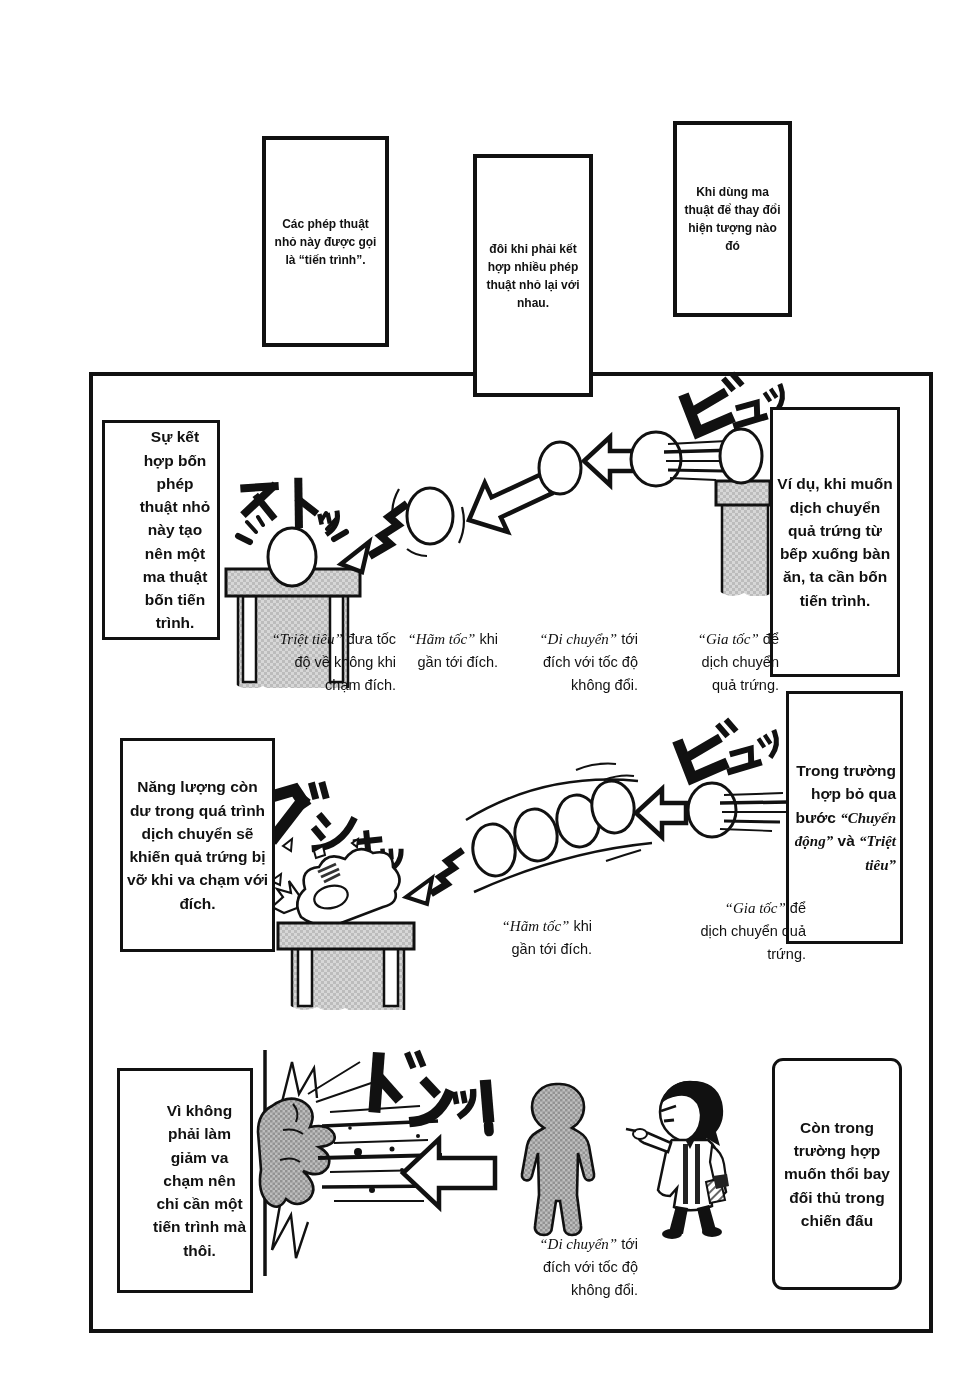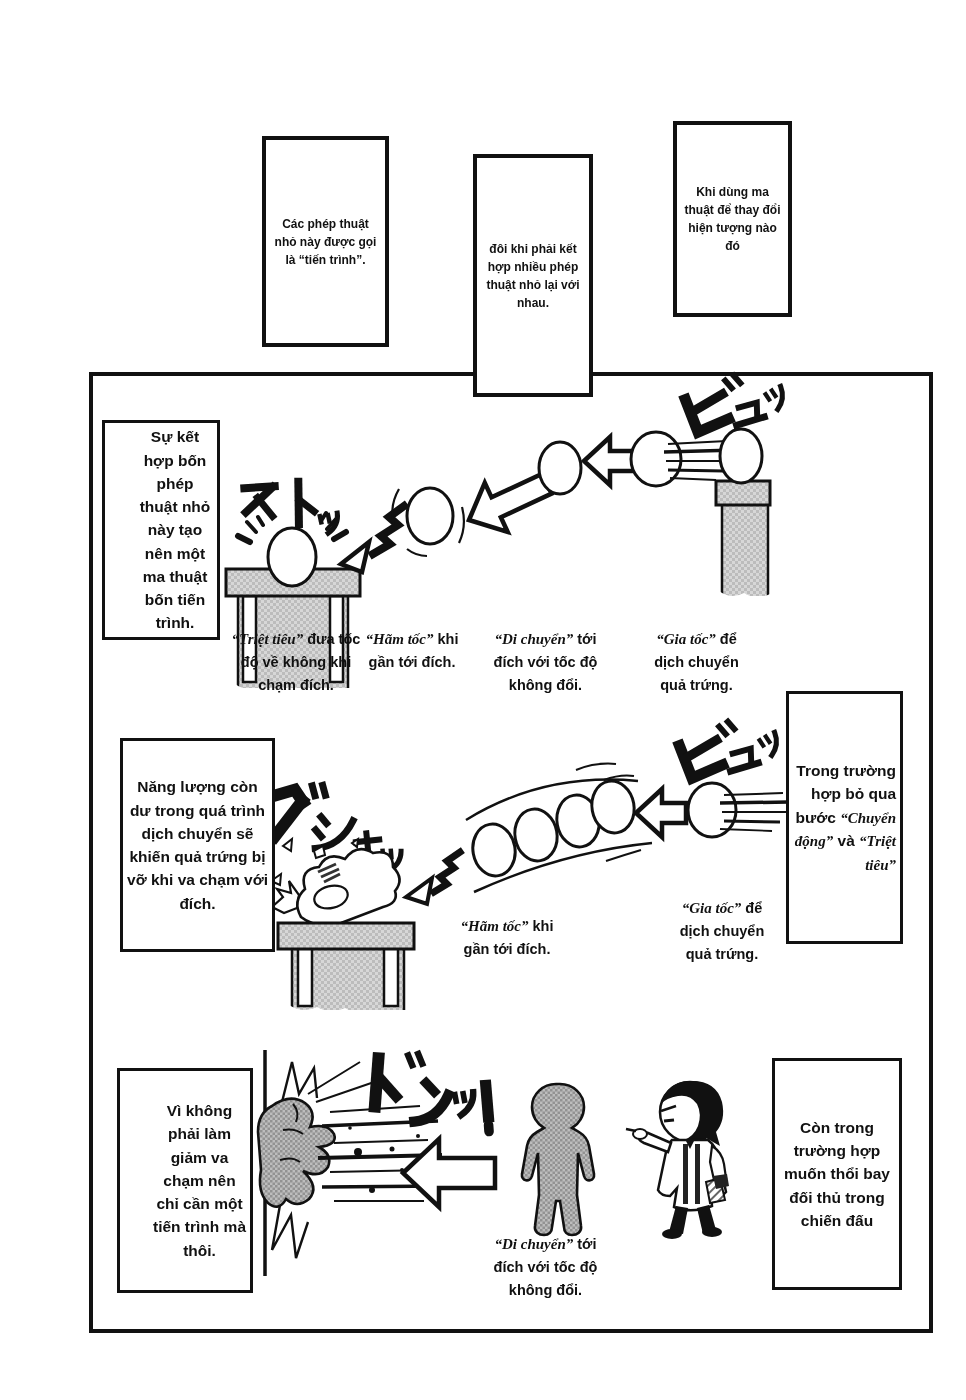--- a/index.html
+++ b/index.html
@@ -5,33 +5,33 @@
   html,body{margin:0;padding:0;background:#fff;}
   .page{position:relative;width:966px;height:1400px;background:#ffffff;overflow:hidden;
         font-family:"Liberation Sans",sans-serif;color:#111;}
   svg.art{position:absolute;left:0;top:0;}
   .panel{position:absolute;left:89px;top:372px;width:836px;height:953px;border:4px solid #111;
          background:transparent;pointer-events:none;}
   .note{position:absolute;background:#fff;border:3px solid #111;display:flex;align-items:center;
         justify-content:center;text-align:center;font-weight:700;font-size:15.5px;line-height:1.5;
         padding:4px;box-sizing:border-box;}
   .topnote{border-width:4px;font-size:12px;}
-  .caption{position:absolute;text-align:center;font-weight:700;font-size:14.5px;line-height:1.55;}
+  .caption{position:absolute;text-align:right;font-weight:400;font-size:14.5px;line-height:1.55;margin-left:30px;}
   .term{font-family:"Liberation Serif",serif;font-style:italic;font-size:15px;}
   
   #n-t1{left:262px;top:136px;width:127px;height:211px;}
   #n-t2{left:473px;top:116px;width:120px;height:243px;margin-top:38px;}
   #n-t3{left:673px;top:121px;width:119px;height:196px;}
   
   #n-r1l{left:102px;top:420px;width:118px;height:220px;padding-left:32px;}
   #n-r1r{left:770px;top:407px;width:130px;height:270px;}
   #n-r2l{left:120px;top:738px;width:155px;height:214px;}
   #n-r2r{left:786px;top:691px;width:117px;height:253px;text-align:right;}
   #n-r3l{left:117px;top:1068px;width:136px;height:225px;padding-left:33px;}
-  #n-r3r{left:772px;top:1058px;width:130px;height:232px;}
+  #n-r3r{left:772px;top:1058px;width:130px;height:232px;border-radius:11px;}
   
   #c-r1-1{left:226px;top:628px;width:140px;}
   #c-r1-2{left:356px;top:628px;width:112px;}
   #c-r1-3{left:483px;top:628px;width:125px;}
   #c-r1-4{left:644px;top:628px;width:105px;}
   #c-r2-1{left:452px;top:915px;width:110px;}
   #c-r2-2{left:668px;top:897px;width:108px;}
   #c-r3-1{left:483px;top:1233px;width:125px;}
 </style>
 </head>
@@ -302,20 +302,23 @@
 <div class="note topnote" id="n-t2">
   <span>đôi khi phải kết hợp nhiều phép thuật nhỏ lại với nhau.</span>
 </div>
 <div class="note topnote" id="n-t3">
   <span>Khi dùng ma thuật để thay đổi hiện tượng nào đó</span>
 </div>
 
 <div class="note" id="n-r1l">
   <span>Sự kết hợp bốn phép thuật nhỏ này tạo nên một ma thuật bốn tiến trình.</span>
 </div>
+<div class="note" id="n-r1r">
+  <span>Ví dụ, khi muốn dịch chuyển quả trứng từ bếp xuống bàn ăn, ta cần bốn tiến trình.</span>
+</div>
 
 <div class="note" id="n-r2l">
   <span>Năng lượng còn dư trong quá trình dịch chuyển sẽ khiến quả trứng bị vỡ khi va chạm với đích.</span>
 </div>
 <div class="note" id="n-r2r">
   <span>
     <span>Trong trường hợp bỏ qua bước </span><span class="term">“Chuyển động”</span><span> và </span><span class="term">“Triệt tiêu”</span>
   </span>
 </div>
 

